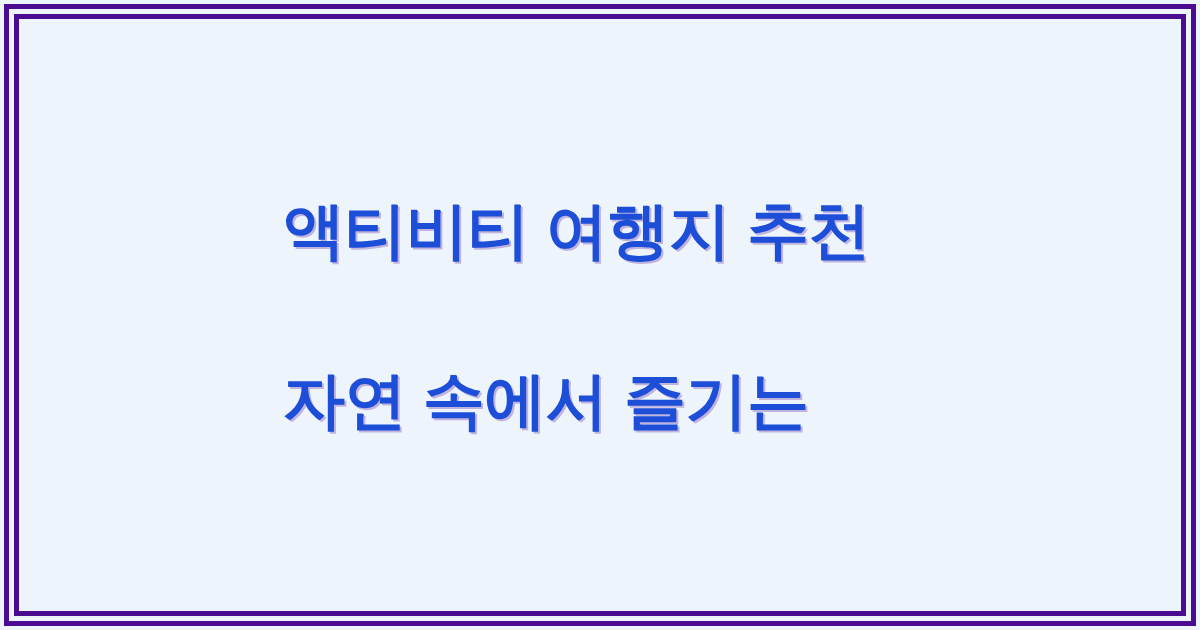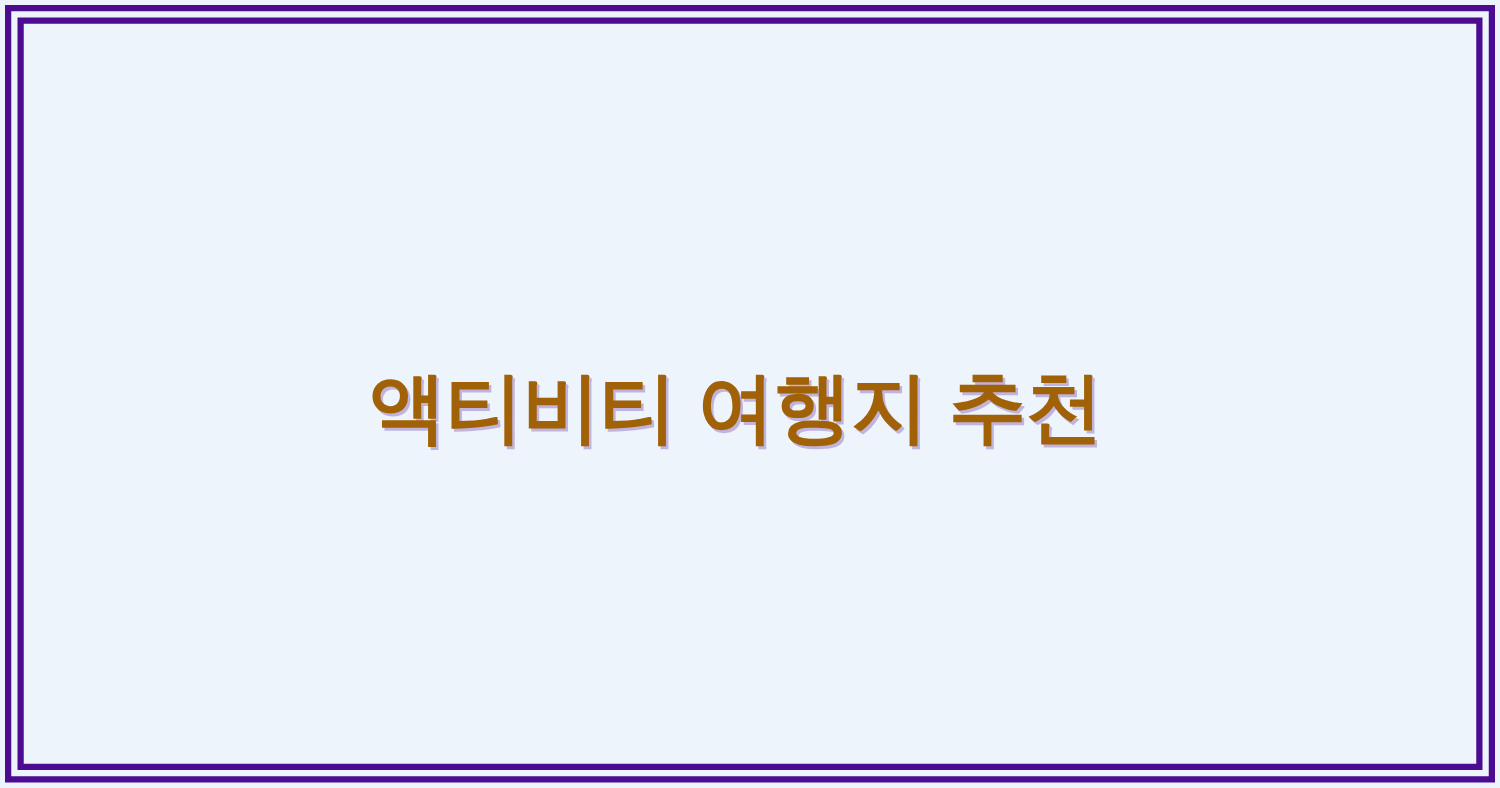--- a/index.html
+++ b/index.html
@@ -50,41 +50,42 @@
     pointer-events: none;
   }
 
   
   .headline {
     position: absolute;
     left: 283px;
     top: 50%;
     transform: translateY(-50%);
     width: 700px;
-    margin: 12px;
+    margin: 0;
     padding: 0;
     text-align: left;
     font-size: 62px;
     line-height: 85px;
     font-weight: 700;
     letter-spacing: -0.5px;
-    color: #a16207;
+    color: #1d4ed8;
     text-shadow: 2px 2px 0 rgba(75, 12, 145, 0.28);
     white-space: pre-line;
   }
 
   .headline .line {
     display: block;
   }
 </style>
 </head>
 <body>
 
 <div class="card">
 
   <div class="frame-outer"></div>
   <div class="frame-inner"></div>
 
   <h1 class="headline">
     <span class="line">액티비티 여행지 추천</span>
+    <span class="line">자연 속에서 즐기는</span>
   </h1>
 
 </div>
 
 </body></html>

